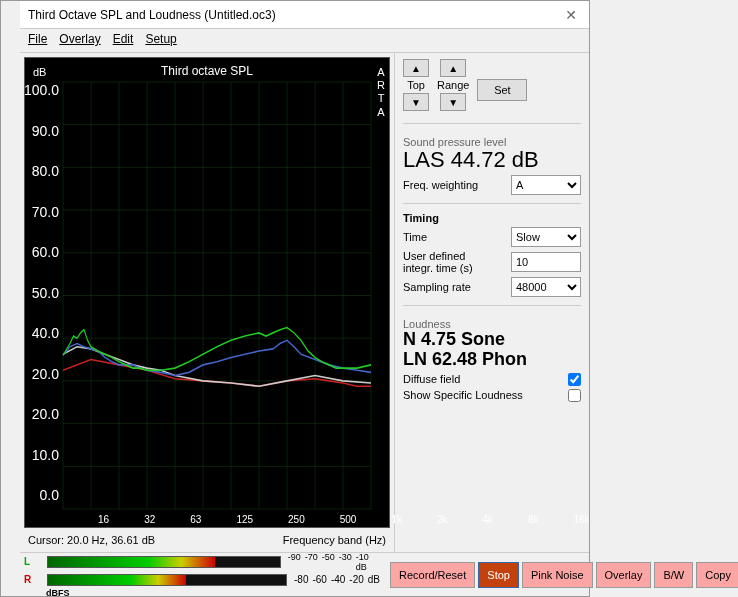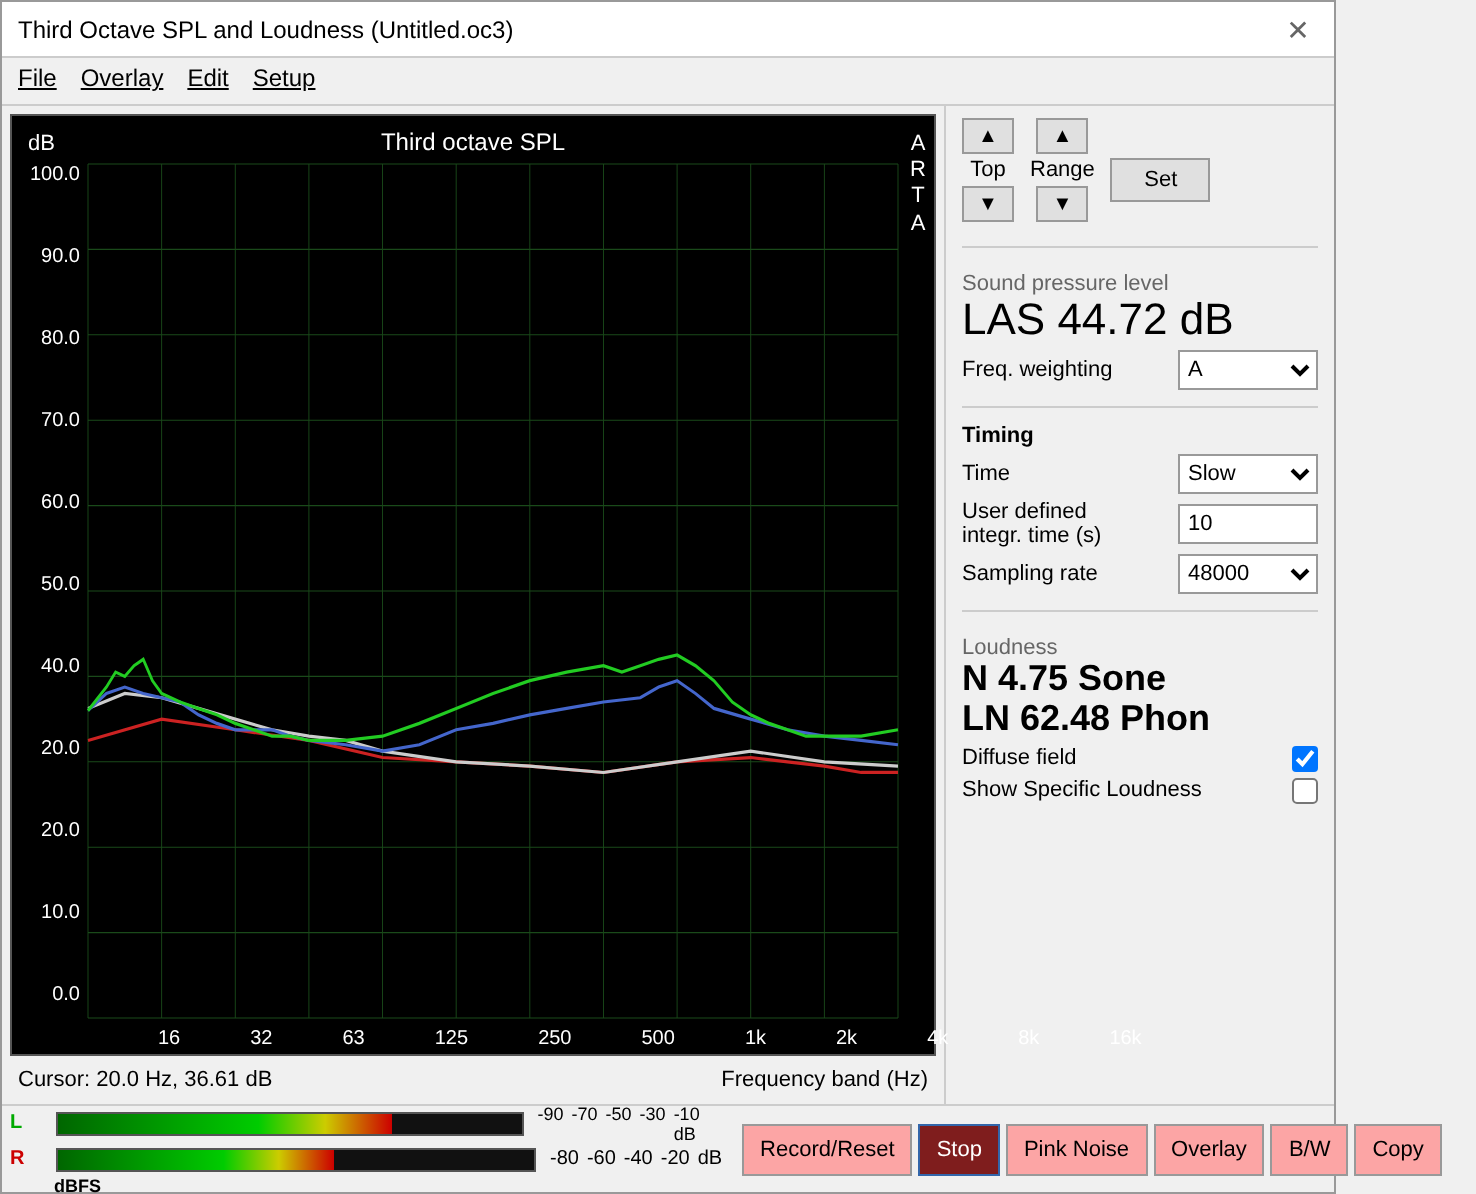--- a/index.html
+++ b/index.html
@@ -5,26 +5,27 @@
     * { box-sizing: border-box; margin: 0; padding: 0; }
     body {
       font-family: 'Segoe UI', Tahoma, Geneva, Verdana, sans-serif;
       font-size: 12px;
       background: #f0f0f0;
       width: 738px;
       height: 597px;
       overflow: hidden;
     }
     .window {
-      width: 668px;
+      width: 590px;
       height: 597px;
       background: #f0f0f0;
       border: 1px solid #999;
       display: flex;
       flex-direction: column;
+      padding-left: 19px;
     }
     .title-bar {
       background: #fff;
       display: flex;
       align-items: center;
       justify-content: space-between;
       padding: 4px 8px;
       border-bottom: 1px solid #ccc;
       height: 28px;
     }
@@ -110,21 +111,21 @@
       bottom: 24px;
       width: 38px;
       display: flex;
       flex-direction: column;
       justify-content: space-between;
       align-items: flex-end;
       padding-right: 4px;
     }
     .y-label {
       color: #fff;
-      font-size: 10px;
+      font-size: 14px;
     }
     .x-labels {
       position: absolute;
       bottom: 2px;
       left: 38px;
       right: 18px;
       display: flex;
       justify-content: space-between;
     }
     .x-label {
@@ -316,21 +317,21 @@
     .action-btn {
       height: 26px;
       padding: 0 8px;
       font-size: 11px;
       background: #fca5a5;
       border: 1px solid #999;
       cursor: pointer;
       white-space: nowrap;
     }
     .action-btn-blue {
-      background: #7f1d1d;
+      background: #c2410c;
       color: #fff;
       border-color: #3366aa;
     }
     svg.chart-svg {
       width: 100%;
       height: 100%;
       overflow: visible;
     }
   </style>
 </head>

